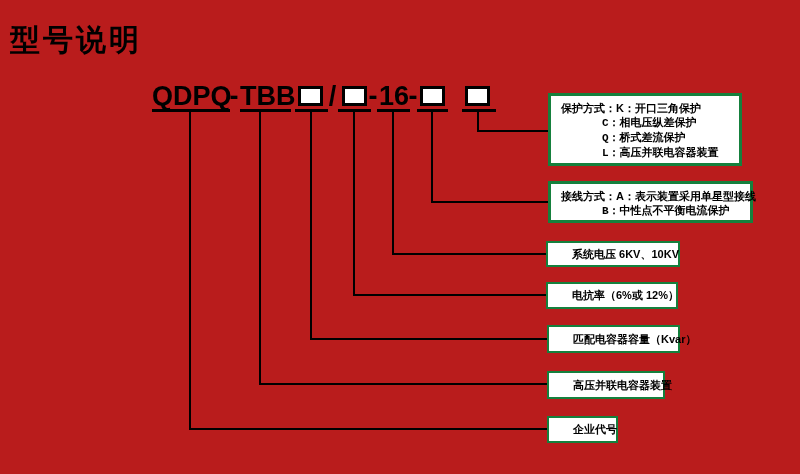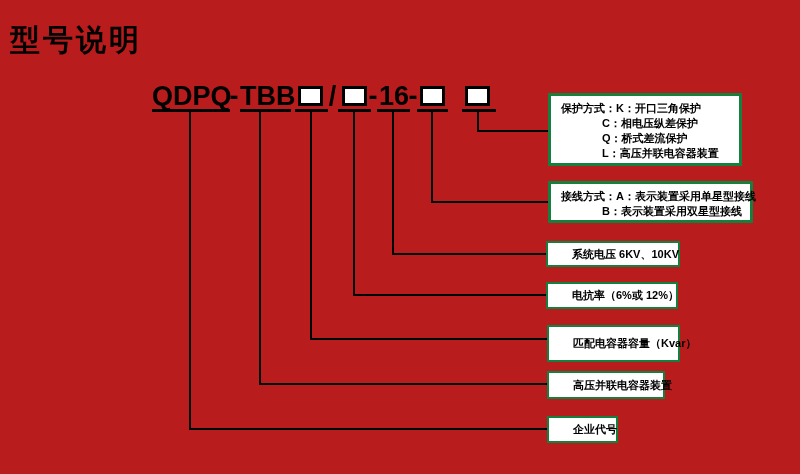--- a/index.html
+++ b/index.html
@@ -52,21 +52,21 @@
     box-sizing: border-box;
     background: #ffffff;
     border: 2px solid #15803d;
     font-size: 11px;
     font-weight: bold;
     color: #000000;
     white-space: nowrap;
   }
   .cbox.thick { border-width: 3px; }
   .cbox .ln { line-height: 15px; padding-left: 10px; }
-  .cbox .indent { padding-left: 51px; }
+  .cbox .indent { padding-left: 51px; font-family: Liberation Mono, monospace; }
   .cbox.multi { padding-top: 5px; }
   .cbox.single { display: flex; align-items: center; padding-left: 24px; }
 </style>
 </head>
 <body>
 
 <div class="canvas">
 
   <div class="title">型号说明</div>
 
@@ -108,26 +108,26 @@
 
   <div class="cbox thick multi" style="left:548px;top:93px;width:194px;height:73px">
     <div class="ln">保护方式：K：开口三角保护</div>
     <div class="ln indent">C：相电压纵差保护</div>
     <div class="ln indent">Q：桥式差流保护</div>
     <div class="ln indent">L：高压并联电容器装置</div>
   </div>
 
   <div class="cbox thick multi" style="left:548px;top:181px;width:205px;height:42px">
     <div class="ln">接线方式：A：表示装置采用单星型接线</div>
-    <div class="ln indent">B：表示装置采用双星型接线</div>
+    <div class="ln indent">B：中性点不平衡电流保护</div>
   </div>
 
   <div class="cbox single" style="left:546px;top:241px;width:134px;height:26px">系统电压 6KV、10KV</div>
 
   <div class="cbox single" style="left:546px;top:282px;width:132px;height:27px">电抗率（6%或 12%）</div>
 
-  <div class="cbox single" style="left:547px;top:325px;width:133px;height:37px">匹配电容器容量（Kvar）</div>
+  <div class="cbox single" style="left:547px;top:325px;width:133px;height:28px">匹配电容器容量（Kvar）</div>
 
   <div class="cbox single" style="left:547px;top:371px;width:118px;height:28px">高压并联电容器装置</div>
 
   <div class="cbox single" style="left:547px;top:416px;width:71px;height:27px">企业代号</div>
 
 </div>
 
 </body></html>

